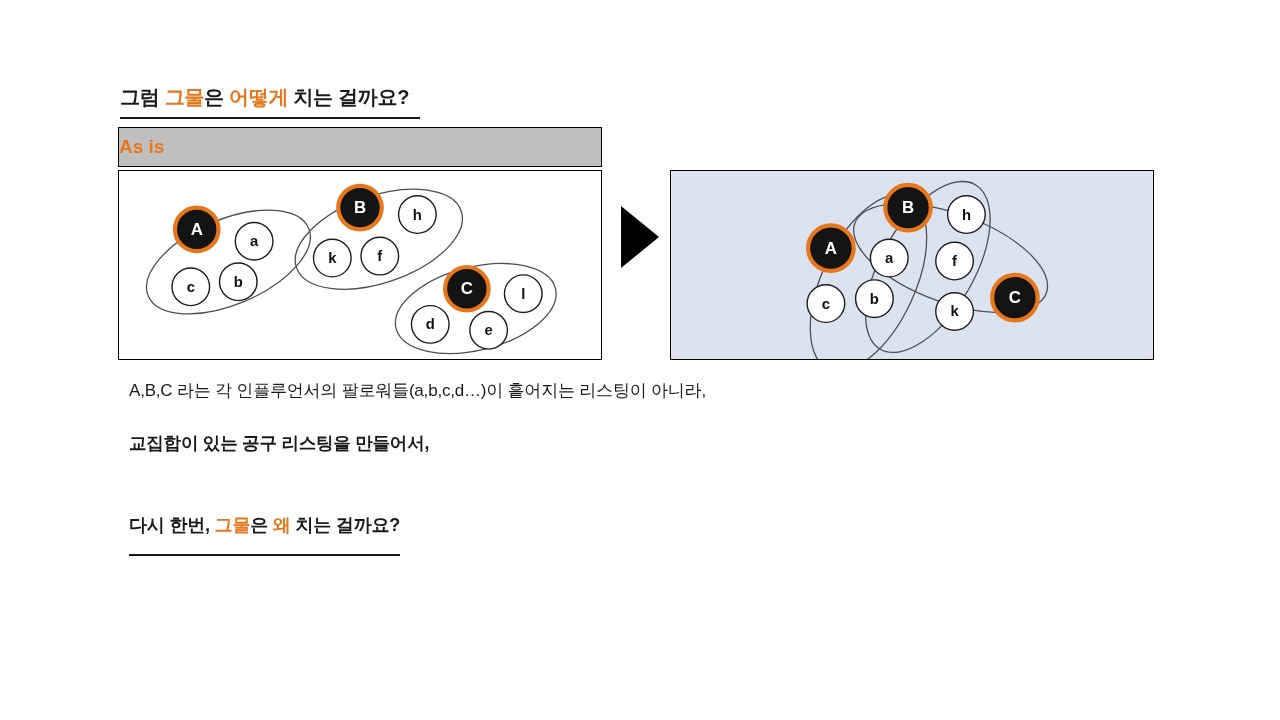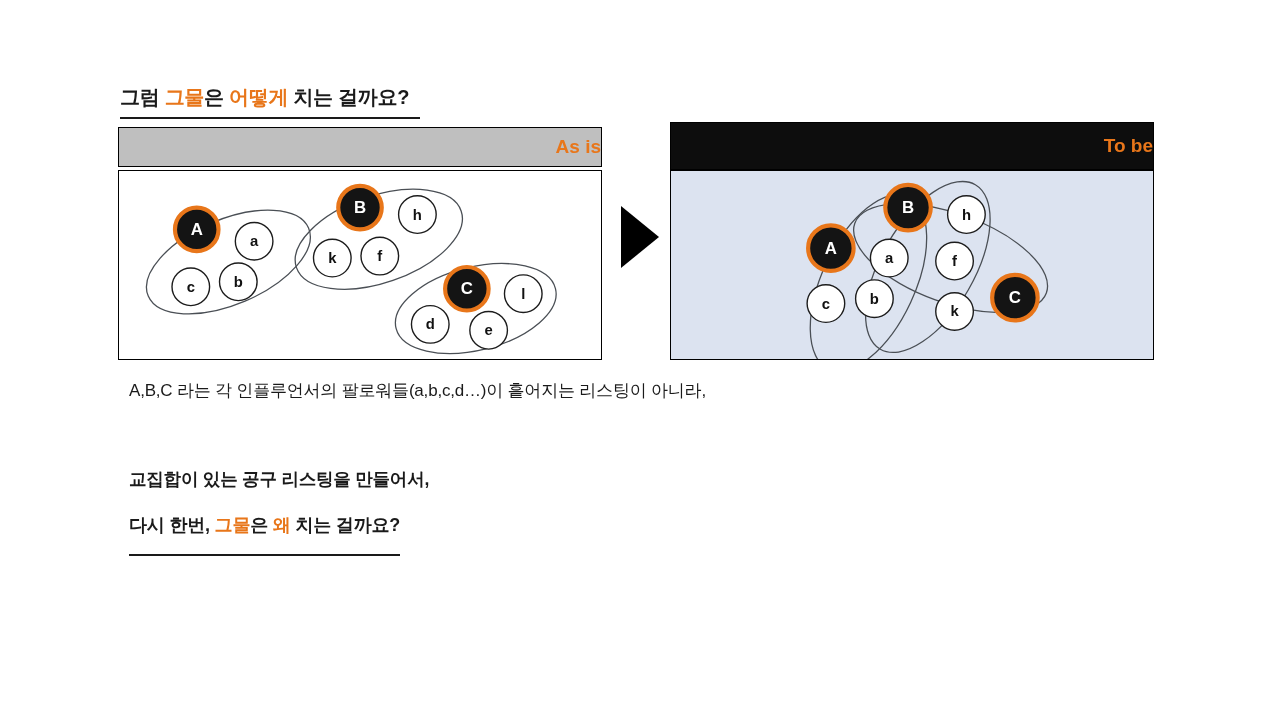--- a/index.html
+++ b/index.html
@@ -38,21 +38,21 @@
     display: inline-block;
   }
   .orange { color: #E8761A; }
 
   
   .panel-head {
     position: absolute;
     box-sizing: border-box;
     display: flex;
     align-items: center;
-    justify-content: flex-end;
+    justify-content: flex-start;
     font-weight: bold;
     color: #E8761A;
     border: 1px solid #000000;
   }
   .panel-body {
     position: absolute;
     box-sizing: border-box;
     border: 1px solid #000000;
     overflow: hidden;
   }
@@ -138,21 +138,20 @@
   #line-intro {
     left: 129px; top: 379px;
     font-size: 17px;
     font-weight: normal;
   }
   #para-a {
     left: 129px; top: 428px;
     font-size: 17.5px;
     font-weight: bold;
     line-height: 30px;
-    margin-top: 36px;
   }
   #line-q2 {
     left: 129px; top: 513px;
     font-size: 18px;
     font-weight: bold;
   }
   #line-q2 .ul {
     border-bottom: 2px solid #1a1a1a;
     padding-bottom: 17px;
     display: inline-block;
@@ -233,23 +232,20 @@
         <circle class="ring" cx="468" cy="289" r="22"></circle>
         <text x="468" y="289">C</text>
       </g>
     </svg>
   </div>
 
   <svg class="arrow" viewBox="0 0 42 66">
     <polygon points="2,2 40,33 2,64" fill="#000000"></polygon>
   </svg>
 
-  <div class="panel-head" id="tobe-head">
-    <span>To be</span>
-  </div>
 
   <div class="panel-body" id="tobe-body">
     <svg class="graph" viewBox="670 170 484 190">
 
       <ellipse class="grp-ellipse" cx="868" cy="283" rx="96" ry="47" transform="rotate(-65 868 283)"></ellipse>
       <ellipse class="grp-ellipse" cx="928" cy="267" rx="96" ry="47" transform="rotate(-60 928 267)"></ellipse>
       <ellipse class="grp-ellipse" cx="951" cy="258" rx="103" ry="45" transform="rotate(20 951 258)"></ellipse>
 
       <g class="node-small">
         <circle cx="967" cy="214" r="19"></circle>

